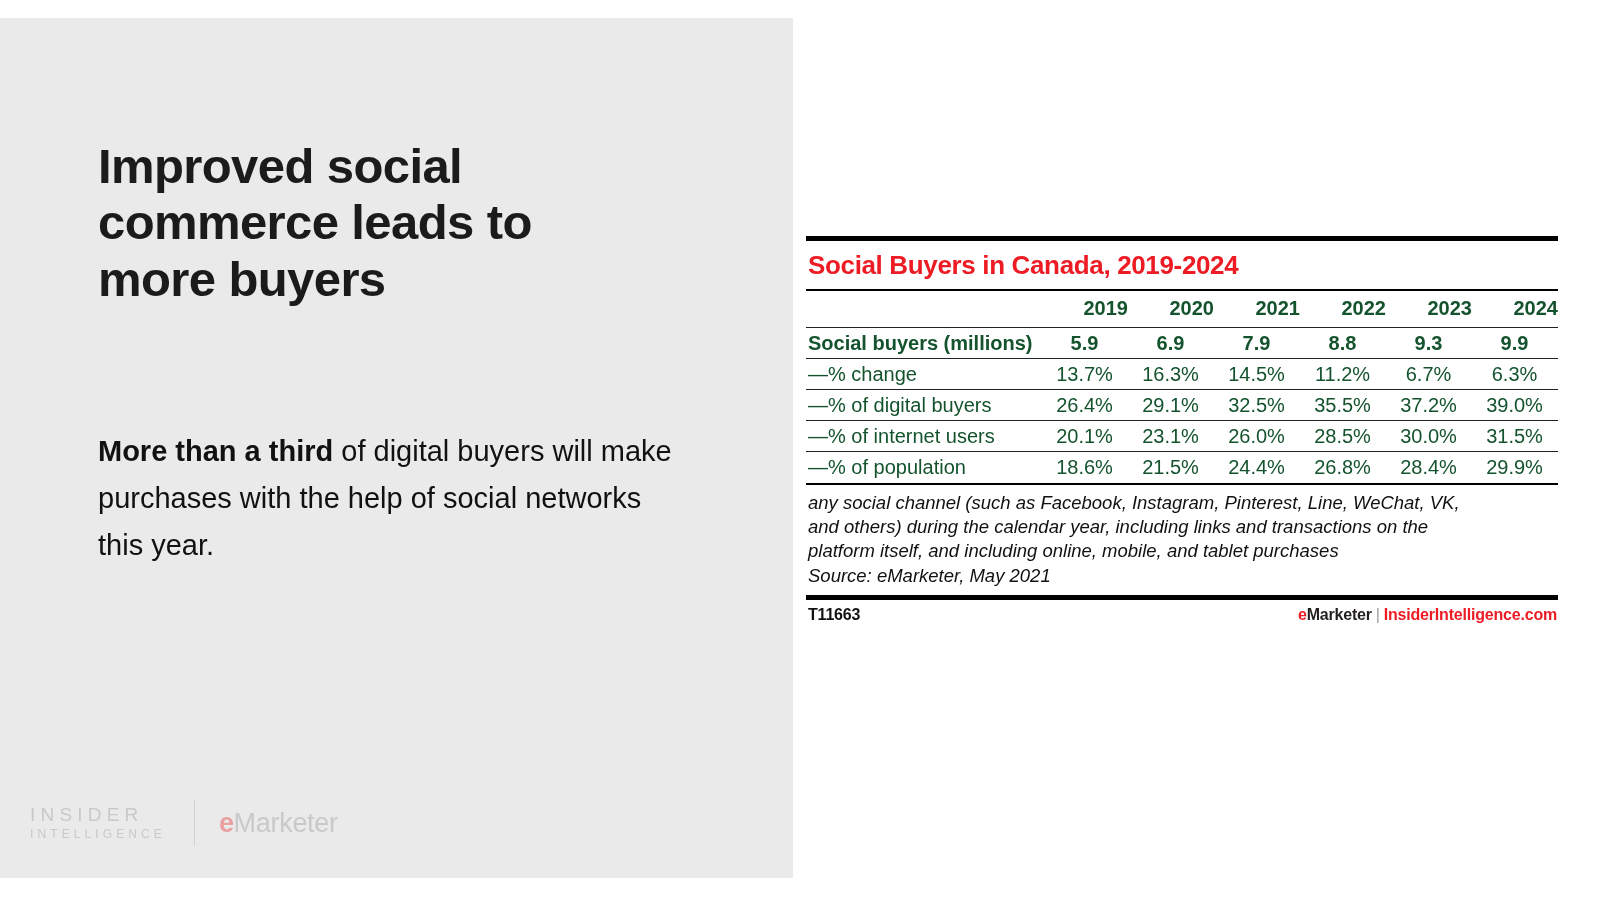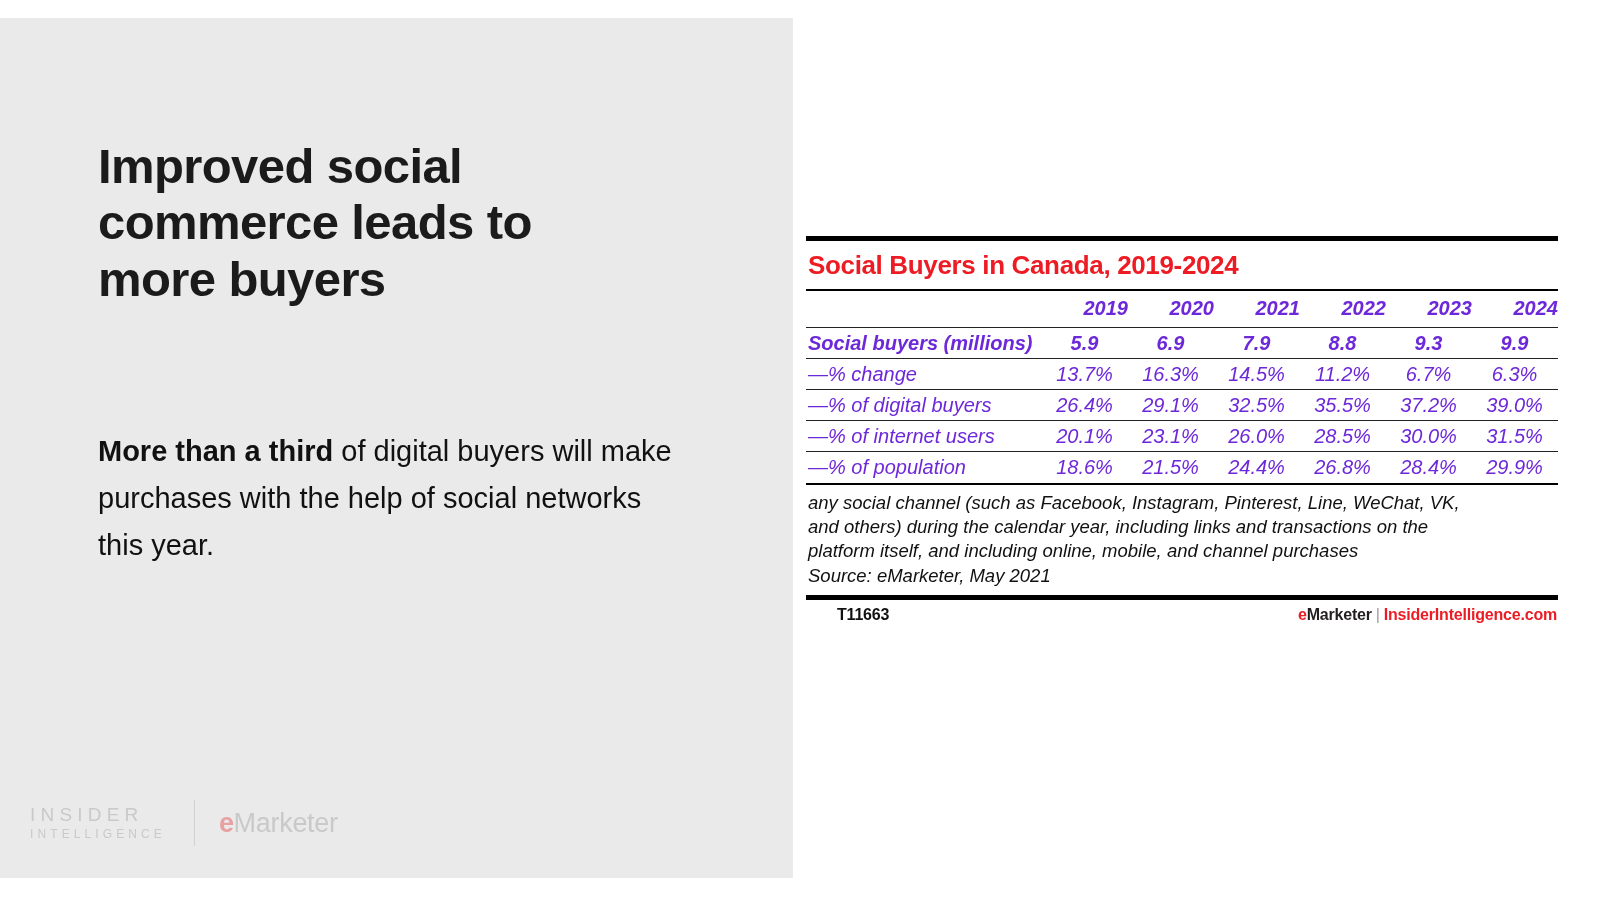--- a/index.html
+++ b/index.html
@@ -120,22 +120,21 @@
     font-size: 26px;
     font-weight: bold;
     letter-spacing: -0.35px;
     padding: 9px 0 8px 2px;
   }
 
   #data-table {
     width: 100%;
     border-collapse: collapse;
     font-size: 20px;
-    color: #6d28d9;
-    font-style: italic;
+    color: #14532d;
   }
   #data-table th,
   #data-table td {
     padding: 0;
     vertical-align: middle;
   }
   #data-table thead th {
     font-weight: bold;
     text-align: right;
     height: 34px;
@@ -178,21 +177,20 @@
     padding: 6px 0 7px 2px;
   }
   #note-block .note-line { display: block; }
 
   #footer-row {
     display: flex;
     justify-content: space-between;
     align-items: baseline;
     padding: 6px 1px 0 2px;
     font-size: 16px;
-    margin-left: 29px;
   }
   #footer-id {
     font-weight: bold;
     color: #111111;
     letter-spacing: -0.2px;
   }
   #footer-brand {
     font-weight: bold;
     letter-spacing: -0.2px;
   }
@@ -305,21 +303,21 @@
         <td>29.9%</td>
       </tr>
     </tbody>
   </table>
 
   <div class="rule-med"></div>
 
   <div id="note-block">
     <span class="note-line">any social channel (such as Facebook, Instagram, Pinterest, Line, WeChat, VK,</span>
     <span class="note-line">and others) during the calendar year, including links and transactions on the</span>
-    <span class="note-line">platform itself, and including online, mobile, and channel purchases</span>
+    <span class="note-line">platform itself, and including online, mobile, and tablet purchases</span>
     <span class="note-line">Source: eMarketer, May 2021</span>
   </div>
 
   <div class="rule-thick"></div>
 
   <div id="footer-row">
     <span id="footer-id">T11663</span>
     <span id="footer-brand"><span class="fb-e">e</span><span class="fb-marketer">Marketer</span><span class="fb-pipe">|</span><span class="fb-site">InsiderIntelligence.com</span></span>
   </div>
 

